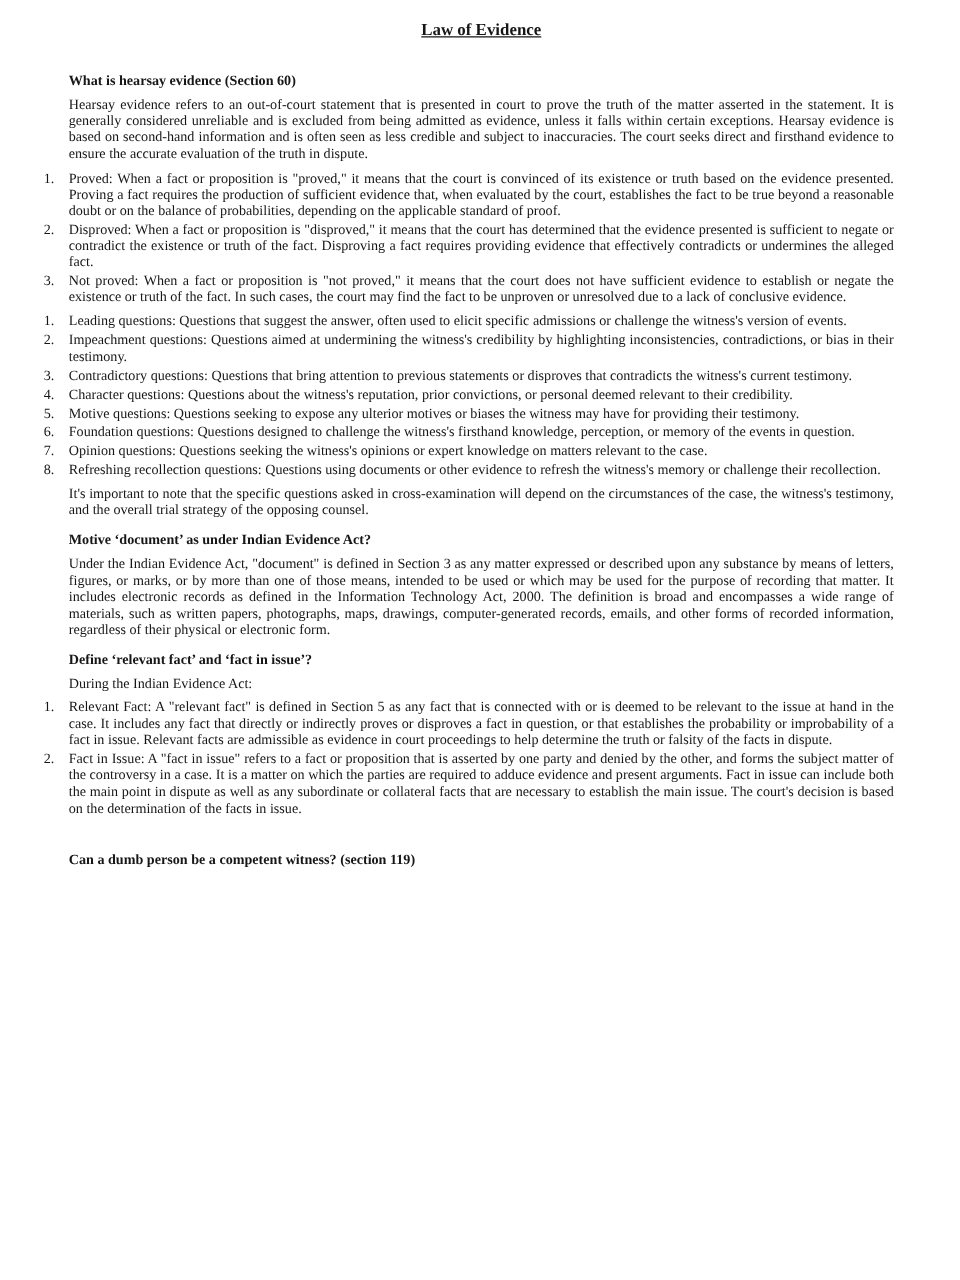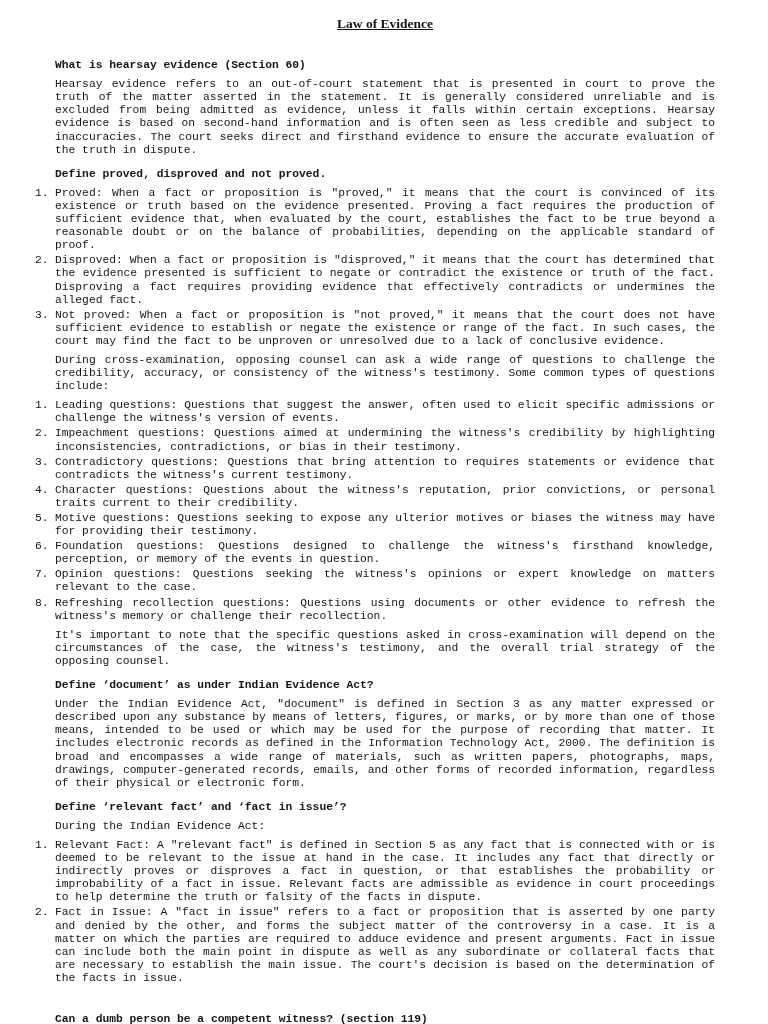--- a/index.html
+++ b/index.html
@@ -51,70 +51,68 @@
   }
   .list-item .num {
     flex: 0 0 20px;
     text-align: left;
   }
   .list-item .text {
     flex: 1 1 auto;
     text-align: justify;
     text-justify: inter-word;
   }
-  section { margin: 0; font-family: Liberation Mono, monospace; }
+  section { margin: 0; }
 </style>
 </head>
 <body>
 
 <div class="page">
 
   <h1 class="doc-title">Law of Evidence</h1>
 
   <section>
     <h2 class="heading">What is hearsay evidence (Section 60)</h2>
     <p class="para">Hearsay evidence refers to an out-of-court statement that is presented in court to prove the truth of the matter asserted in the statement. It is generally considered unreliable and is excluded from being admitted as evidence, unless it falls within certain exceptions. Hearsay evidence is based on second-hand information and is often seen as less credible and subject to inaccuracies. The court seeks direct and firsthand evidence to ensure the accurate evaluation of the truth in dispute.</p>
   </section>
 
   <section>
-    <h2 class="heading">Define proved, disproved and not proved.</h2>
     <div class="list">
       <div class="list-item">
         <span class="num">1.</span>
         <div class="text">Proved: When a fact or proposition is "proved," it means that the court is convinced of its existence or truth based on the evidence presented. Proving a fact requires the production of sufficient evidence that, when evaluated by the court, establishes the fact to be true beyond a reasonable doubt or on the balance of probabilities, depending on the applicable standard of proof.</div>
       </div>
       <div class="list-item">
         <span class="num">2.</span>
         <div class="text">Disproved: When a fact or proposition is "disproved," it means that the court has determined that the evidence presented is sufficient to negate or contradict the existence or truth of the fact. Disproving a fact requires providing evidence that effectively contradicts or undermines the alleged fact.</div>
       </div>
       <div class="list-item">
         <span class="num">3.</span>
-        <div class="text">Not proved: When a fact or proposition is "not proved," it means that the court does not have sufficient evidence to establish or negate the existence or range of the fact. In such cases, the court may find the fact to be unproven or unresolved due to a lack of conclusive evidence.</div>
+        <div class="text">Not proved: When a fact or proposition is "not proved," it means that the court does not have sufficient evidence to establish or negate the existence or truth of the fact. In such cases, the court may find the fact to be unproven or unresolved due to a lack of conclusive evidence.</div>
       </div>
     </div>
   </section>
 
   <section>
-    <p class="para">During cross-examination, opposing counsel can ask a wide range of questions to challenge the credibility, accuracy, or consistency of the witness's testimony. Some common types of questions include:</p>
     <div class="list">
       <div class="list-item">
         <span class="num">1.</span>
         <div class="text">Leading questions: Questions that suggest the answer, often used to elicit specific admissions or challenge the witness's version of events.</div>
       </div>
       <div class="list-item">
         <span class="num">2.</span>
         <div class="text">Impeachment questions: Questions aimed at undermining the witness's credibility by highlighting inconsistencies, contradictions, or bias in their testimony.</div>
       </div>
       <div class="list-item">
         <span class="num">3.</span>
-        <div class="text">Contradictory questions: Questions that bring attention to requires statements or evidence that contradicts the witness's current testimony.</div>
+        <div class="text">Contradictory questions: Questions that bring attention to previous statements or disproves that contradicts the witness's current testimony.</div>
       </div>
       <div class="list-item">
         <span class="num">4.</span>
-        <div class="text">Character questions: Questions about the witness's reputation, prior convictions, or personal traits current to their credibility.</div>
+        <div class="text">Character questions: Questions about the witness's reputation, prior convictions, or personal deemed relevant to their credibility.</div>
       </div>
       <div class="list-item">
         <span class="num">5.</span>
         <div class="text">Motive questions: Questions seeking to expose any ulterior motives or biases the witness may have for providing their testimony.</div>
       </div>
       <div class="list-item">
         <span class="num">6.</span>
         <div class="text">Foundation questions: Questions designed to challenge the witness's firsthand knowledge, perception, or memory of the events in question.</div>
       </div>
       <div class="list-item">
@@ -123,21 +121,21 @@
       </div>
       <div class="list-item">
         <span class="num">8.</span>
         <div class="text">Refreshing recollection questions: Questions using documents or other evidence to refresh the witness's memory or challenge their recollection.</div>
       </div>
     </div>
     <p class="para">It's important to note that the specific questions asked in cross-examination will depend on the circumstances of the case, the witness's testimony, and the overall trial strategy of the opposing counsel.</p>
   </section>
 
   <section>
-    <h2 class="heading">Define ‘document’ as under Indian Evidence Act?</h2>
+    <h2 class="heading">Motive ‘document’ as under Indian Evidence Act?</h2>
     <p class="para">Under the Indian Evidence Act, "document" is defined in Section 3 as any matter expressed or described upon any substance by means of letters, figures, or marks, or by more than one of those means, intended to be used or which may be used for the purpose of recording that matter. It includes electronic records as defined in the Information Technology Act, 2000. The definition is broad and encompasses a wide range of materials, such as written papers, photographs, maps, drawings, computer-generated records, emails, and other forms of recorded information, regardless of their physical or electronic form.</p>
   </section>
 
   <section>
     <h2 class="heading">Define ‘relevant fact’ and ‘fact in issue’?</h2>
     <p class="para">During the Indian Evidence Act:</p>
     <div class="list">
       <div class="list-item">
         <span class="num">1.</span>
         <div class="text">Relevant Fact: A "relevant fact" is defined in Section 5 as any fact that is connected with or is deemed to be relevant to the issue at hand in the case. It includes any fact that directly or indirectly proves or disproves a fact in question, or that establishes the probability or improbability of a fact in issue. Relevant facts are admissible as evidence in court proceedings to help determine the truth or falsity of the facts in dispute.</div>

